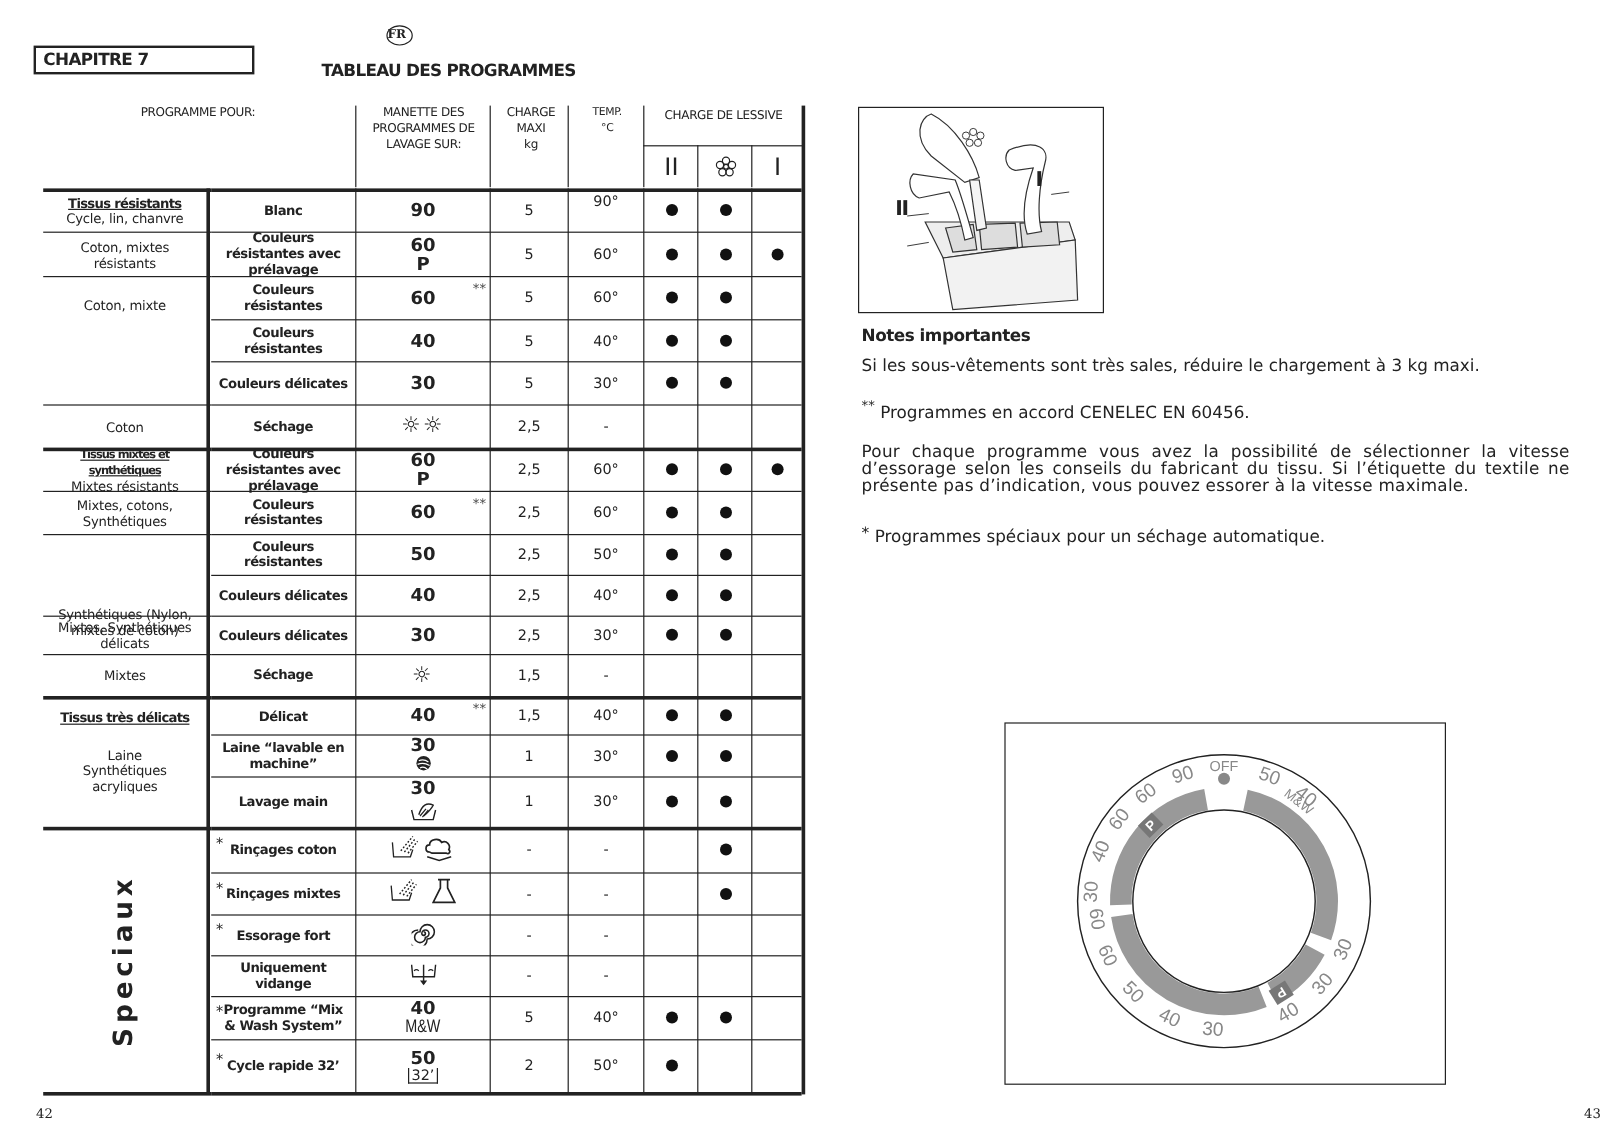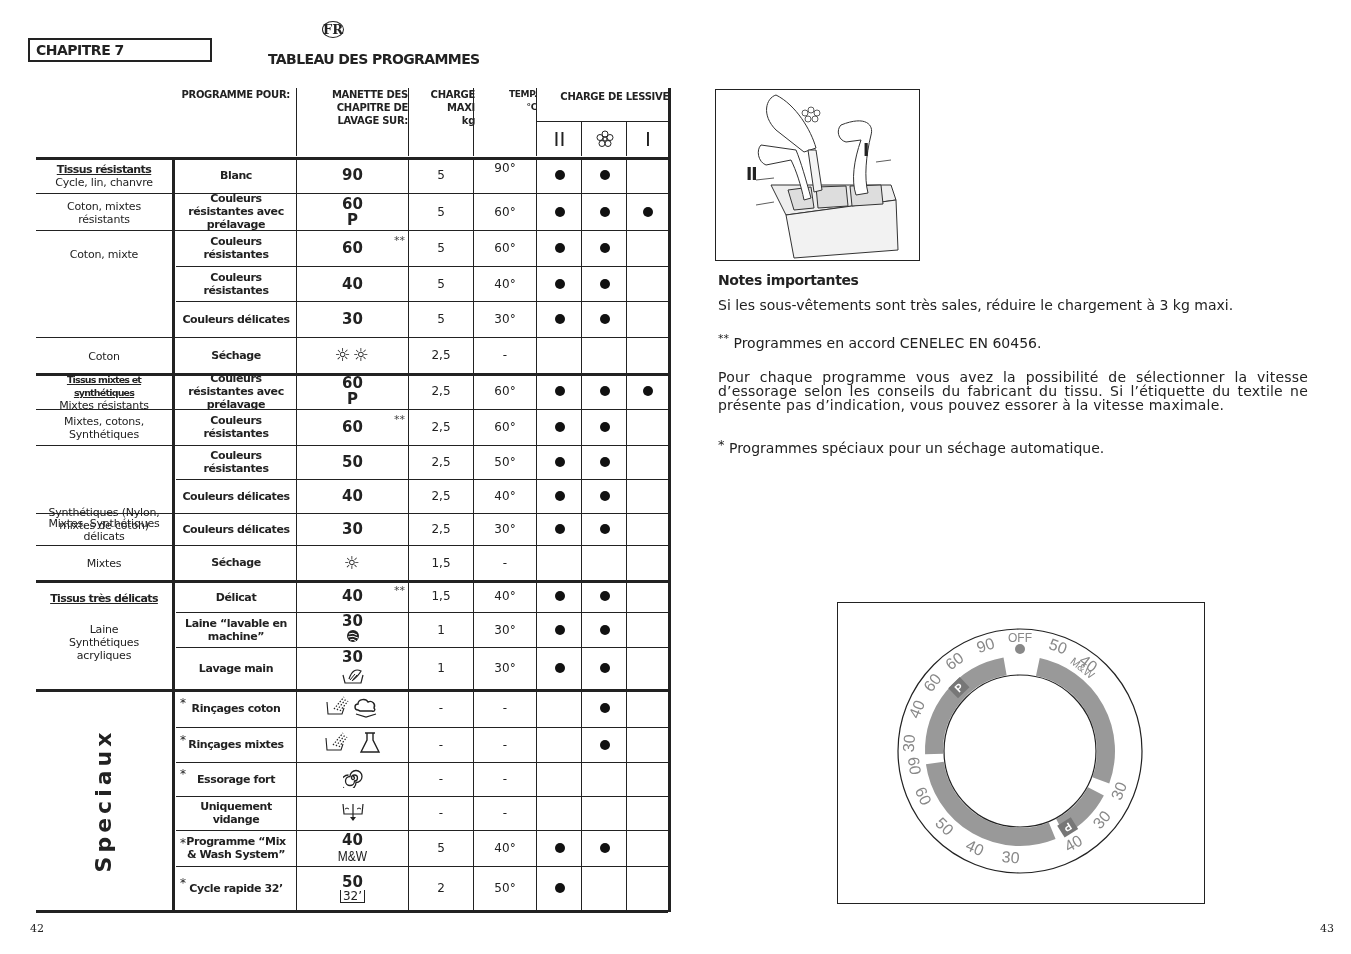--- a/index.html
+++ b/index.html
@@ -1,21 +1,21 @@
 <!DOCTYPE html>
 <html><head>
 <meta charset="utf-8">
 <style>
   html,body{margin:0;padding:0;background:#fff;}
   body{width:1351px;height:954px;position:relative;overflow:hidden;font-family:"DejaVu Sans","Liberation Sans",sans-serif;color:#222;}
   .abs{position:absolute;}
   .chap{left:28px;top:38px;width:174px;height:20px;border:2px solid #222;font-weight:bold;font-size:14px;line-height:20px;padding-left:6px;box-sizing:content-box;letter-spacing:-0.5px;}
-  .fr{left:322px;top:21px;width:20px;height:15px;border:1.3px solid #222;border-radius:50%;font-family:"DejaVu Serif",serif;font-weight:bold;font-size:13px;text-align:right;line-height:15px;}
+  .fr{left:322px;top:21px;width:20px;height:15px;border:1.3px solid #222;border-radius:50%;font-family:"DejaVu Serif",serif;font-weight:bold;font-size:10px;text-align:left;line-height:15px;}
   .title{left:268px;top:51px;font-weight:bold;font-size:14px;letter-spacing:-0.6px;}
-  .hdr{font-weight:bold;font-size:10px;text-align:right;line-height:13px;letter-spacing:-0.3px;}
+  .hdr{font-weight:normal;font-size:10px;text-align:center;line-height:13px;letter-spacing:-0.3px;}
   .cell{position:absolute;display:flex;align-items:center;justify-content:center;text-align:center;}
   .prog{font-weight:bold;font-size:11px;line-height:13px;letter-spacing:-0.4px;}
   .fab{font-size:11px;line-height:13px;letter-spacing:-0.2px;}
   .fab u{font-weight:bold;letter-spacing:-0.6px;}
   .man{font-weight:bold;font-size:15px;line-height:16px;flex-direction:column;}
   .val{font-size:12px;}
   .dot{width:10px;height:10px;border-radius:50%;background:#111;}
   .vline,.hline{position:absolute;background:#222;}
   .star2{position:absolute;font-size:11px;color:#444;}
   .star1{position:absolute;font-size:12px;}
@@ -26,21 +26,21 @@
 </head>
 <body>
 
 <div class="abs chap">CHAPITRE 7</div>
 <div class="abs fr">FR</div>
 <div class="abs title">TABLEAU DES PROGRAMMES</div>
 
 <div class="abs hdr" style="left:40px;top:88px;width:250px;">PROGRAMME POUR:</div>
 <div class="abs hdr" style="left:298px;top:88px;width:110px;">
   <div>MANETTE DES</div>
-  <div>CHAPITRE DE</div>
+  <div>PROGRAMMES DE</div>
   <div>LAVAGE SUR:</div>
 </div>
 <div class="abs hdr" style="left:410px;top:88px;width:65px;">
   <div>CHARGE</div>
   <div>MAXI</div>
   <div>kg</div>
 </div>
 <div class="abs hdr" style="left:475px;top:88px;width:62px;font-size:9px;">
   <div>TEMP.</div>
   <div>°C</div>

